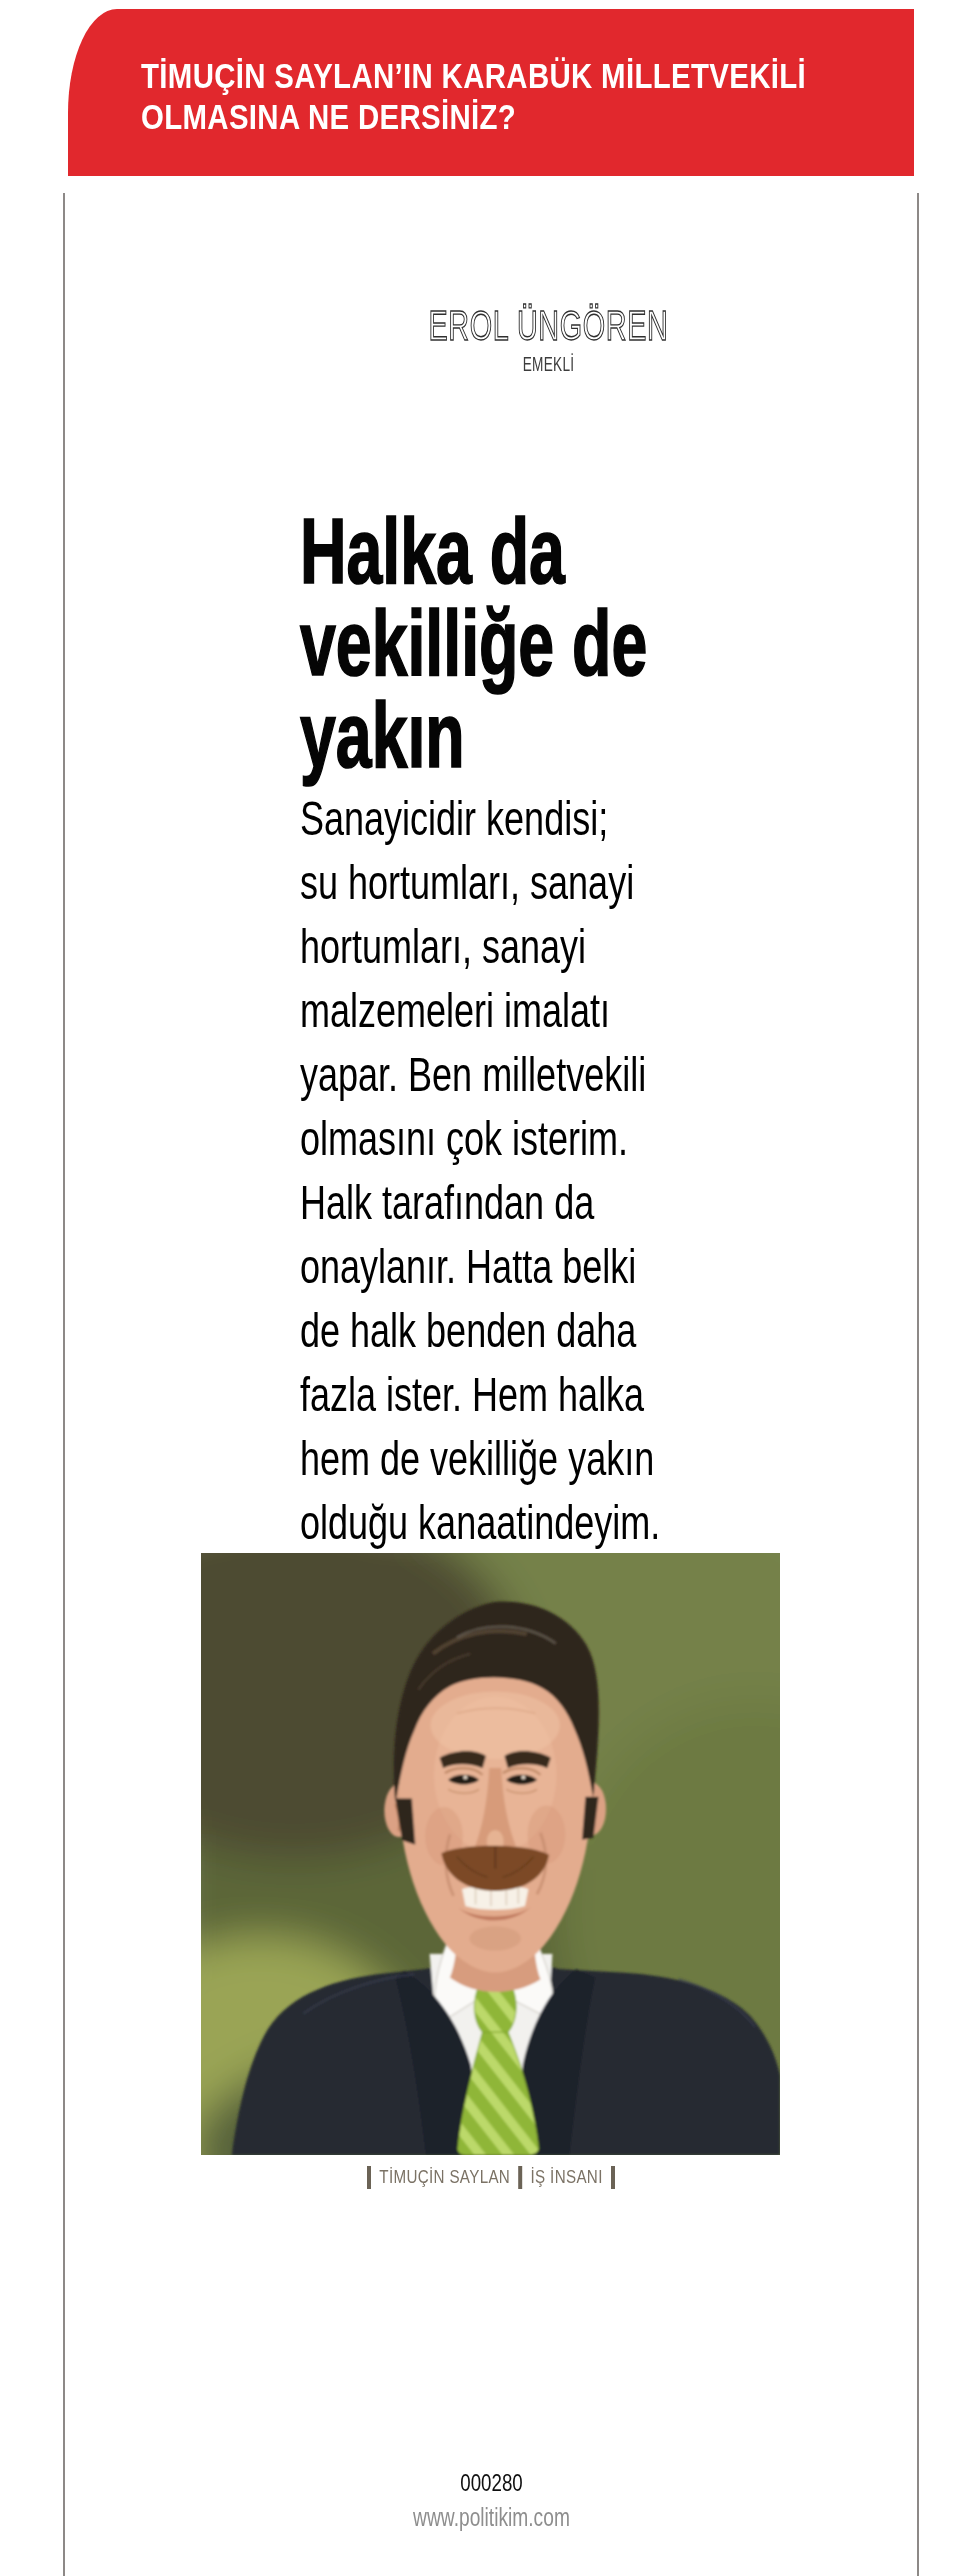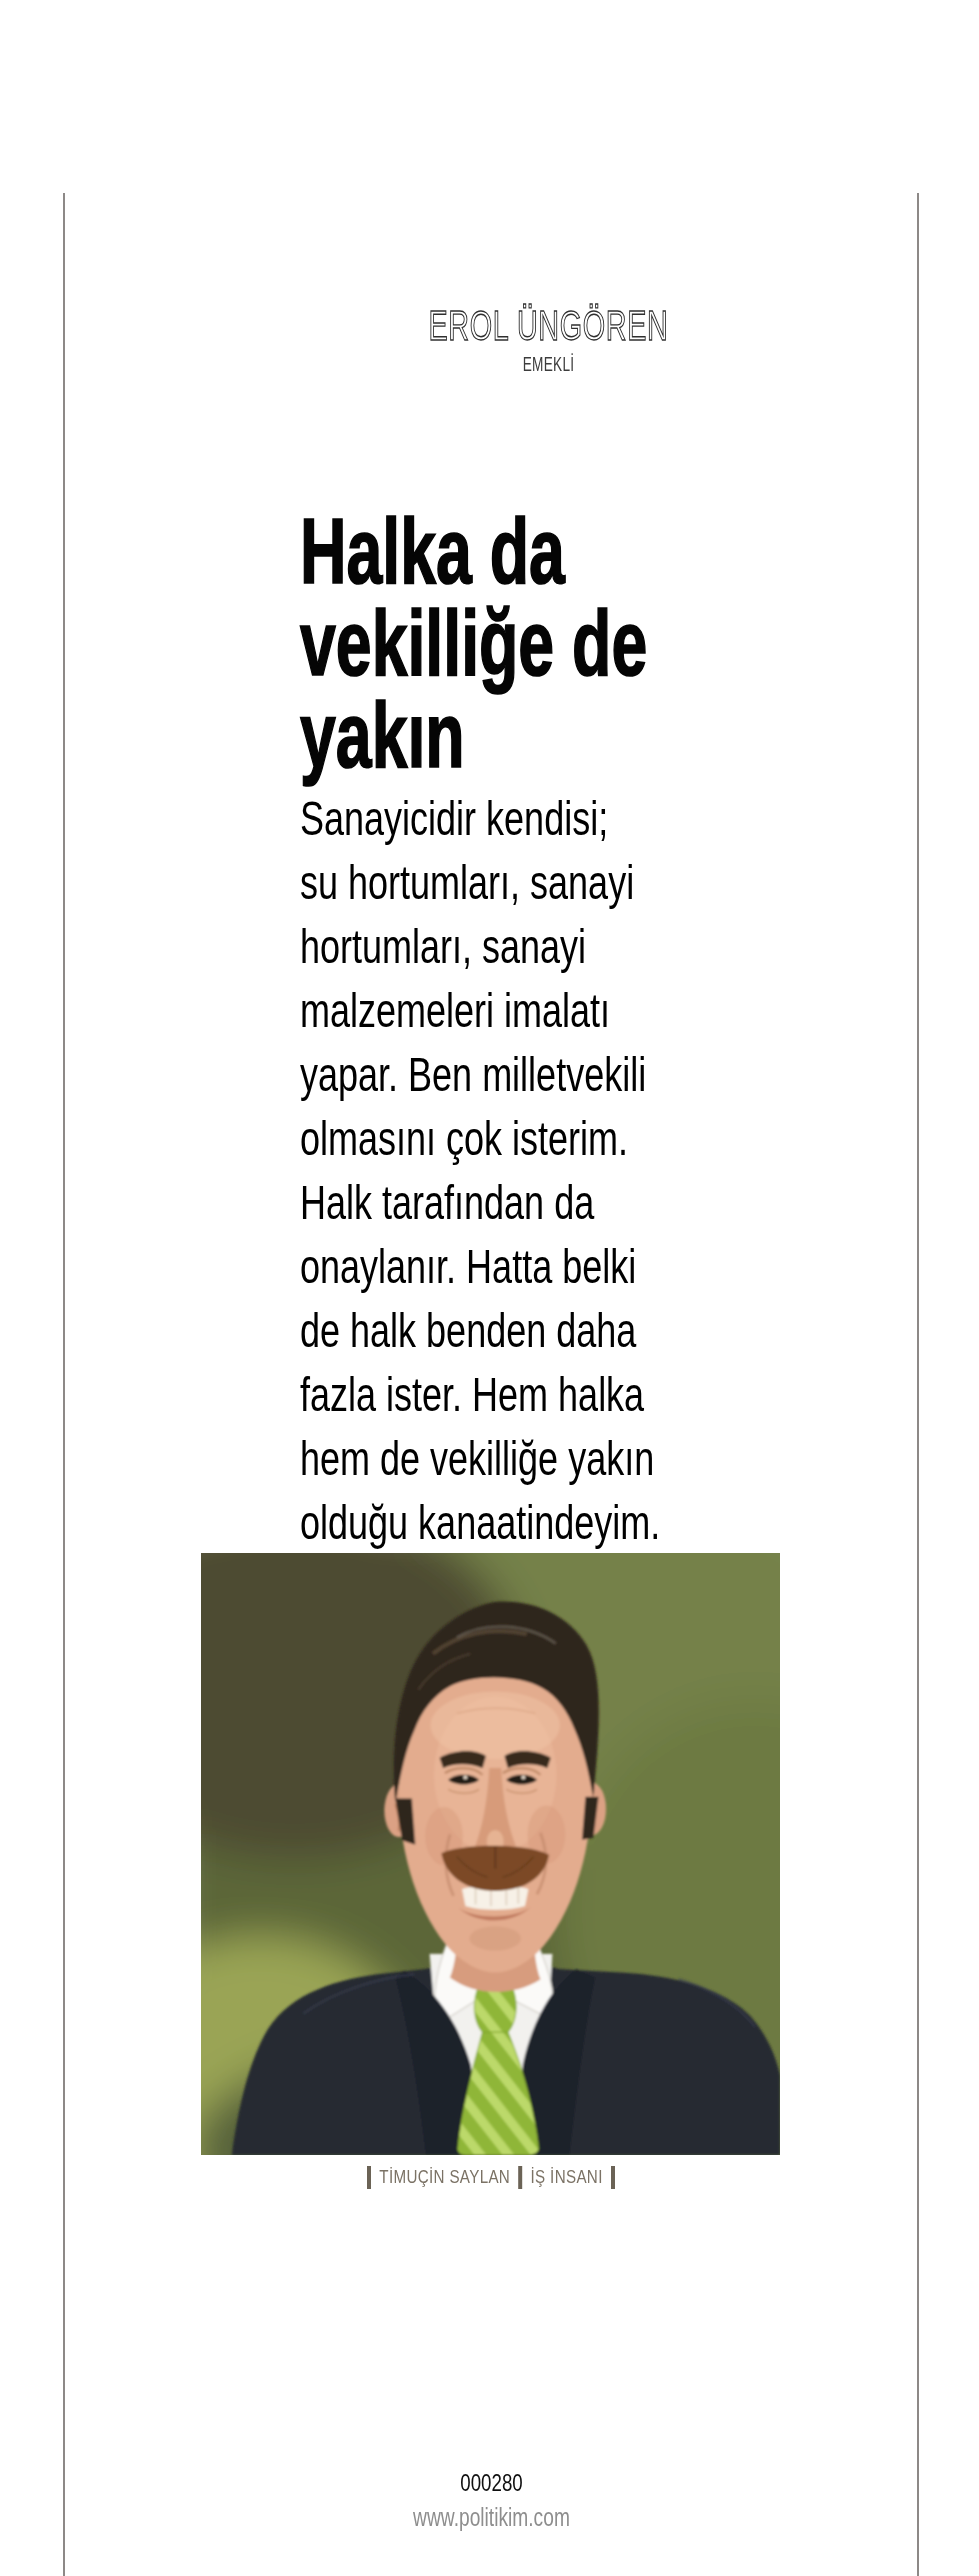--- a/index.html
+++ b/index.html
@@ -49,20 +49,26 @@
           transform:scaleX(.78);transform-origin:50% 0;}
   .website{position:absolute;left:63px;top:2504px;width:857px;text-align:center;
           font-size:25.6px;line-height:27px;color:#8e8e8e;white-space:nowrap;
           transform:scaleX(.75);transform-origin:50% 0;}
 </style>
 </head>
 <body>
 
 <div class="page">
 
+  <header class="banner">
+    <div class="banner-text">
+      <div>TİMUÇİN SAYLAN’IN KARABÜK MİLLETVEKİLİ</div>
+      <div>OLMASINA NE DERSİNİZ?</div>
+    </div>
+  </header>
 
   <div class="rail left"></div>
   <div class="rail right"></div>
 
   <section class="respondent">
     <div class="resp-name">EROL ÜNGÖREN</div>
     <div class="resp-title">EMEKLİ</div>
   </section>
 
   <h1 class="headline">

